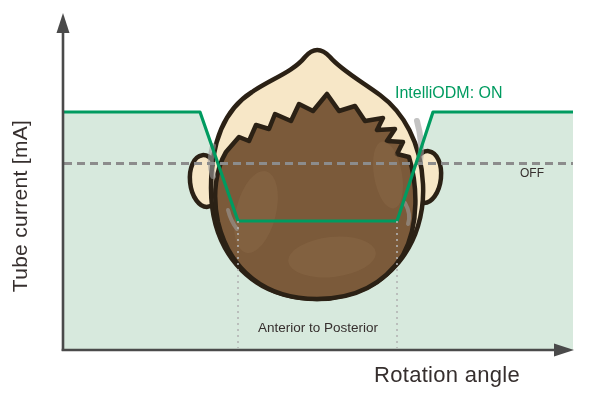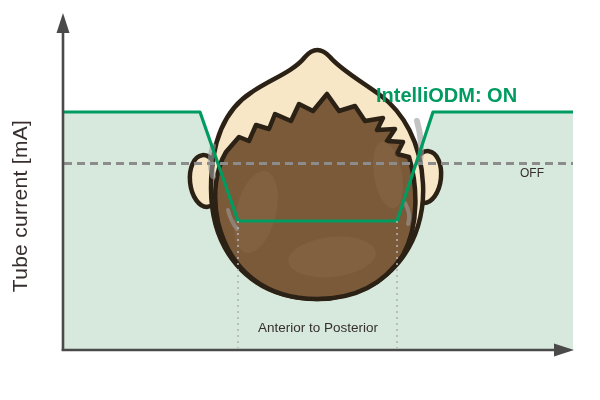--- a/index.html
+++ b/index.html
@@ -24,21 +24,21 @@
   .hair-light  { fill: var(--hair-light); opacity: 0.5; stroke: none; }
   .shadow-mark { fill: none; stroke: var(--shadow-gray); stroke-linecap: round; opacity: 0.6; }
 
   .lbl { position: absolute; color: var(--text); white-space: nowrap; }
   #y-axis-label {
     left: 20px; top: 206px;
     transform: translate(-50%, -50%) rotate(-90deg);
     font-size: 21px; letter-spacing: 0.3px;
   }
   #x-axis-label { left: 374px; top: 362px; font-size: 22px; letter-spacing: 0.3px; }
-  #on-series-label { left: 376px; top: 84px; font-size: 20px; color: var(--on-line); font-weight: bold; }
+  #on-series-label { left: 395px; top: 84px; font-size: 16px; color: var(--on-line); }
   #off-series-label { left: 520px; top: 166px; font-size: 12px; }
   #range-label {
     left: 318px; top: 327px;
     transform: translate(-50%, -50%);
     font-size: 13.5px;
     text-align: right;
   }
 </style>
 </head>
 <body>
@@ -83,16 +83,17 @@
     <line class="guide" x1="238" x2="238" y1="221" y2="348"></line>
     <line class="guide" x1="397" x2="397" y1="221" y2="348"></line>
 
     <line class="axis" x1="63" y1="351" x2="63" y2="32"></line>
     <polygon class="axis-head" points="63,13 56.5,33 69.5,33"></polygon>
     <line class="axis" x1="61.7" y1="350" x2="555" y2="350"></line>
     <polygon class="axis-head" points="574,350 554,343.5 554,356.5"></polygon>
   </svg>
 
   <div class="lbl" id="y-axis-label">Tube current [mA]</div>
+  <div class="lbl" id="x-axis-label">Rotation angle</div>
   <div class="lbl" id="on-series-label">IntelliODM: ON</div>
   <div class="lbl" id="off-series-label">OFF</div>
   <div class="lbl" id="range-label">Anterior to Posterior</div>
 </div>
 
 </body></html>

